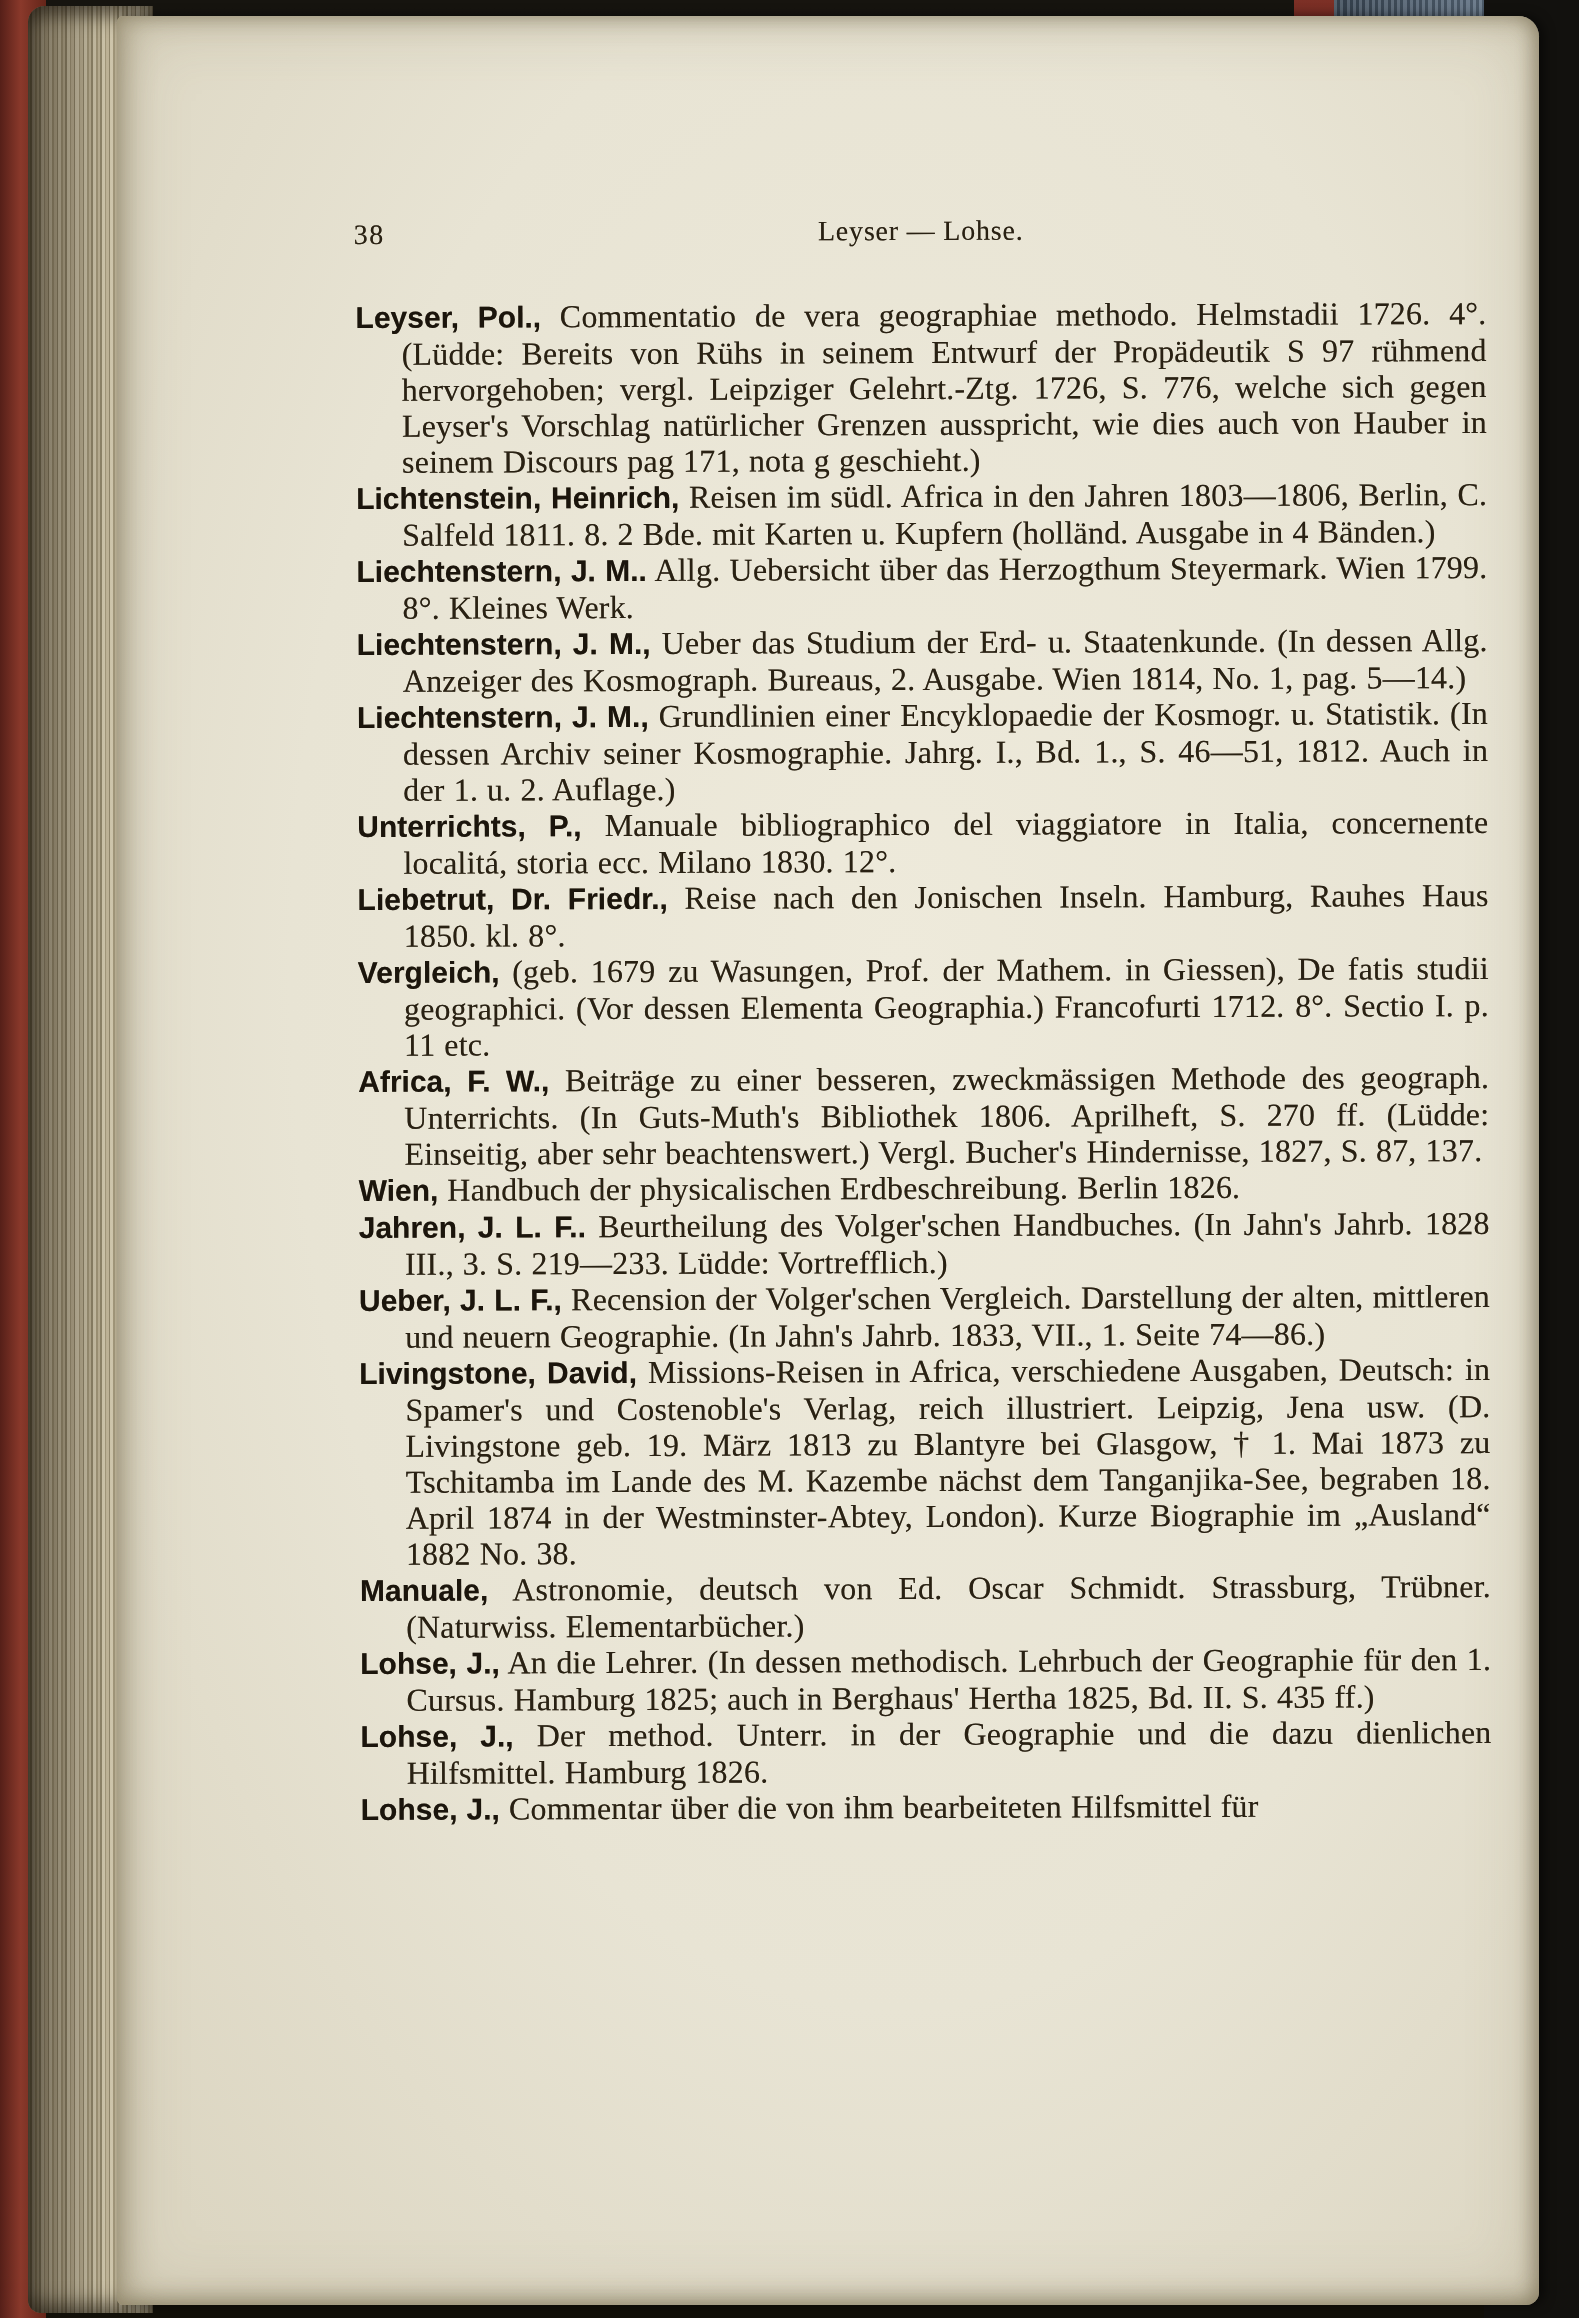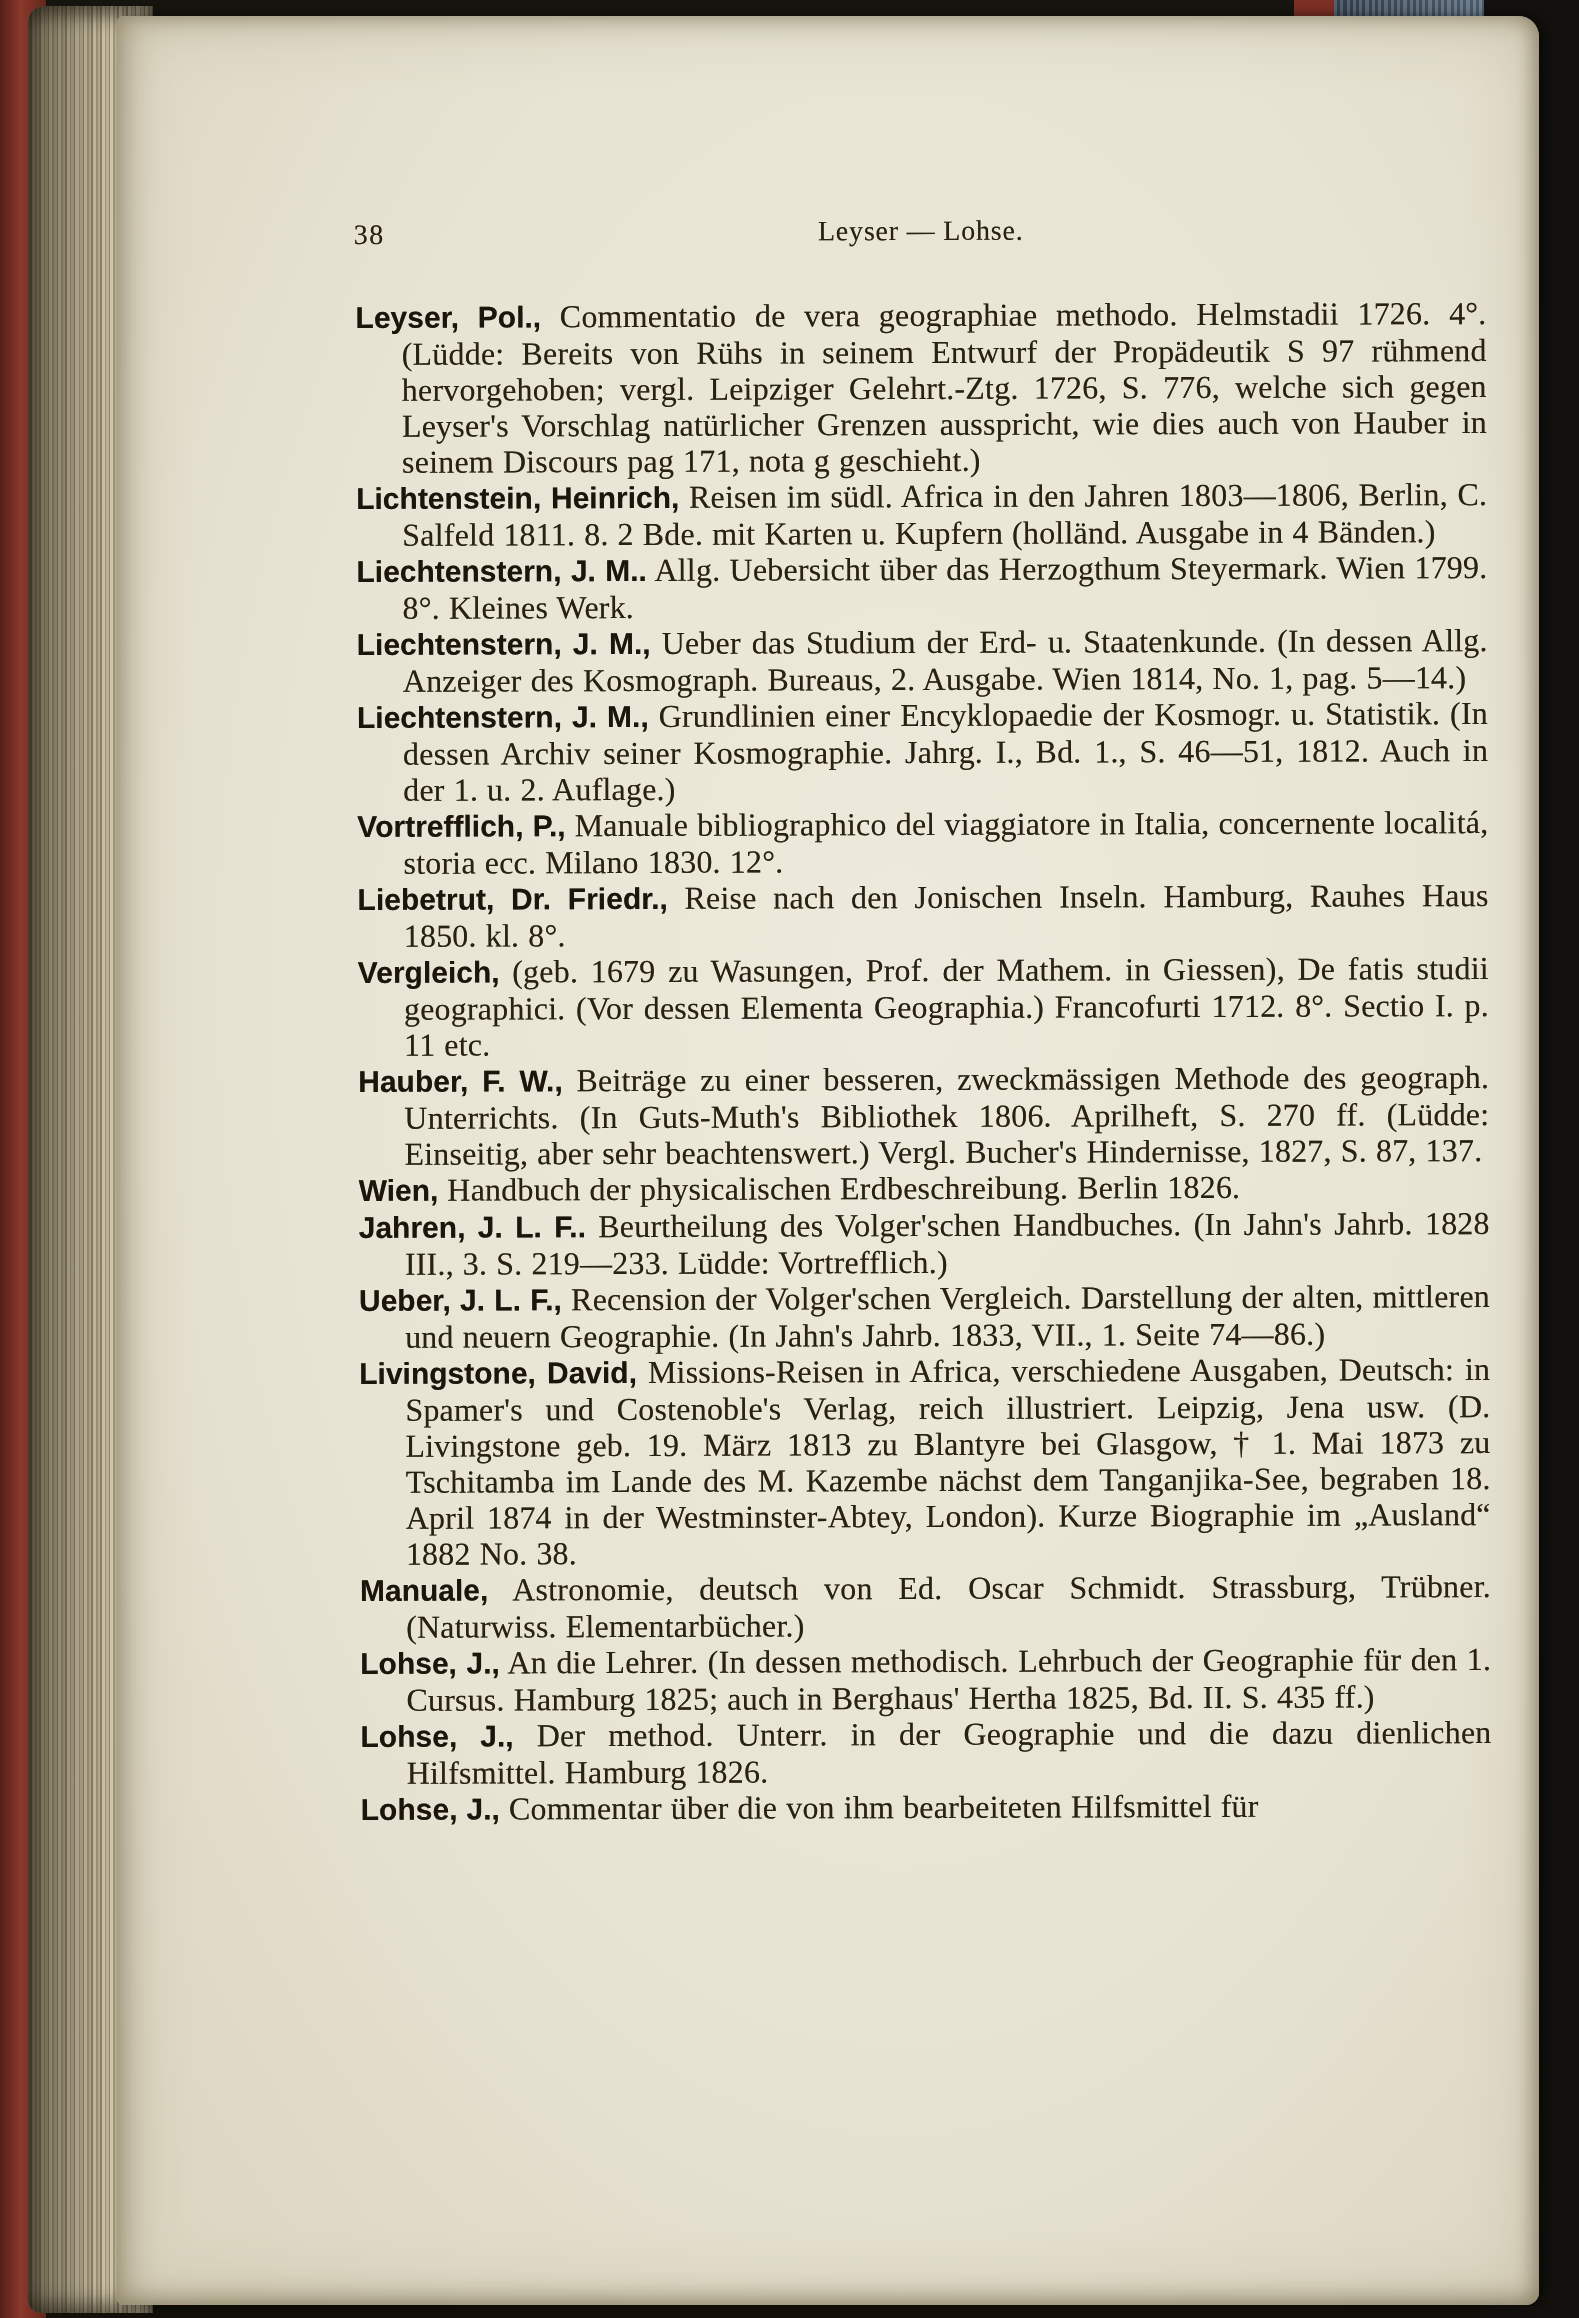--- a/index.html
+++ b/index.html
@@ -85,27 +85,27 @@
   <p class="entry"><span class="author">Leyser, Pol.,</span><span class="entry-text"> Commentatio de vera geographiae methodo. Helmstadii 1726. 4°. (Lüdde: Bereits von Rühs in seinem Entwurf der Propädeutik S 97 rühmend hervorgehoben; vergl. Leipziger Gelehrt.-Ztg. 1726, S. 776, welche sich gegen Leyser's Vorschlag natürlicher Grenzen ausspricht, wie dies auch von Hauber in seinem Discours pag 171, nota g geschieht.)</span></p>
 
   <p class="entry"><span class="author">Lichtenstein, Heinrich,</span><span class="entry-text"> Reisen im südl. Africa in den Jahren 1803—1806, Berlin, C. Salfeld 1811. 8. 2 Bde. mit Karten u. Kupfern (holländ. Ausgabe in 4 Bänden.)</span></p>
 
   <p class="entry"><span class="author">Liechtenstern, J. M..</span><span class="entry-text"> Allg. Uebersicht über das Herzogthum Steyermark. Wien 1799. 8°. Kleines Werk.</span></p>
 
   <p class="entry"><span class="author">Liechtenstern, J. M.,</span><span class="entry-text"> Ueber das Studium der Erd- u. Staatenkunde. (In dessen Allg. Anzeiger des Kosmograph. Bureaus, 2. Ausgabe. Wien 1814, No. 1, pag. 5—14.)</span></p>
 
   <p class="entry"><span class="author">Liechtenstern, J. M.,</span><span class="entry-text"> Grundlinien einer Encyklopaedie der Kosmogr. u. Statistik. (In dessen Archiv seiner Kosmographie. Jahrg. I., Bd. 1., S. 46—51, 1812. Auch in der 1. u. 2. Auflage.)</span></p>
 
-  <p class="entry"><span class="author">Vortrefflich, P.,</span><span class="entry-text"> Manuale bibliographico del viaggiatore in Italia, concernente localitá, storia ecc. Milano 1830. 12°.</span></p>
+  <p class="entry"><span class="author">Unterrichts, P.,</span><span class="entry-text"> Manuale bibliographico del viaggiatore in Italia, concernente localitá, storia ecc. Milano 1830. 12°.</span></p>
 
   <p class="entry"><span class="author">Liebetrut, Dr. Friedr.,</span><span class="entry-text"> Reise nach den Jonischen Inseln. Hamburg, Rauhes Haus 1850. kl. 8°.</span></p>
 
   <p class="entry"><span class="author">Vergleich,</span><span class="entry-text"> (geb. 1679 zu Wasungen, Prof. der Mathem. in Giessen), De fatis studii geographici. (Vor dessen Elementa Geographia.) Francofurti 1712. 8°. Sectio I. p. 11 etc.</span></p>
 
-  <p class="entry"><span class="author">Hauber, F. W.,</span><span class="entry-text"> Beiträge zu einer besseren, zweckmässigen Methode des geograph. Unterrichts. (In Guts-Muth's Bibliothek 1806. Aprilheft, S. 270 ff. (Lüdde: Einseitig, aber sehr beachtenswert.) Vergl. Bucher's Hindernisse, 1827, S. 87, 137.</span></p>
+  <p class="entry"><span class="author">Africa, F. W.,</span><span class="entry-text"> Beiträge zu einer besseren, zweckmässigen Methode des geograph. Unterrichts. (In Guts-Muth's Bibliothek 1806. Aprilheft, S. 270 ff. (Lüdde: Einseitig, aber sehr beachtenswert.) Vergl. Bucher's Hindernisse, 1827, S. 87, 137.</span></p>
 
   <p class="entry"><span class="author">Wien,</span><span class="entry-text"> Handbuch der physicalischen Erdbeschreibung. Berlin 1826.</span></p>
 
   <p class="entry"><span class="author">Jahren, J. L. F..</span><span class="entry-text"> Beurtheilung des Volger'schen Handbuches. (In Jahn's Jahrb. 1828 III., 3. S. 219—233. Lüdde: Vortrefflich.)</span></p>
 
   <p class="entry"><span class="author">Ueber, J. L. F.,</span><span class="entry-text"> Recension der Volger'schen Vergleich. Darstellung der alten, mittleren und neuern Geographie. (In Jahn's Jahrb. 1833, VII., 1. Seite 74—86.)</span></p>
 
   <p class="entry"><span class="author">Livingstone, David,</span><span class="entry-text"> Missions-Reisen in Africa, verschiedene Ausgaben, Deutsch: in Spamer's und Costenoble's Verlag, reich illustriert. Leipzig, Jena usw. (D. Livingstone geb. 19. März 1813 zu Blantyre bei Glasgow, † 1. Mai 1873 zu Tschitamba im Lande des M. Kazembe nächst dem Tanganjika-See, begraben 18. April 1874 in der Westminster-Abtey, London). Kurze Biographie im „Ausland“ 1882 No. 38.</span></p>
 
   <p class="entry"><span class="author">Manuale,</span><span class="entry-text"> Astronomie, deutsch von Ed. Oscar Schmidt. Strassburg, Trübner. (Naturwiss. Elementarbücher.)</span></p>

